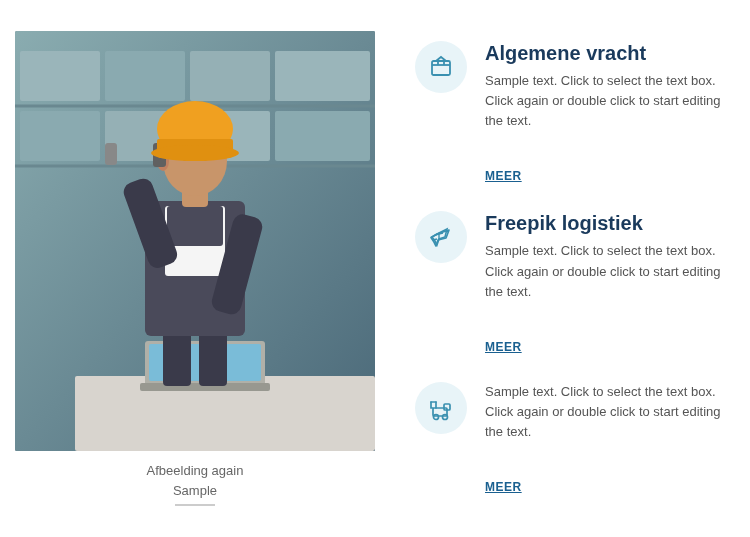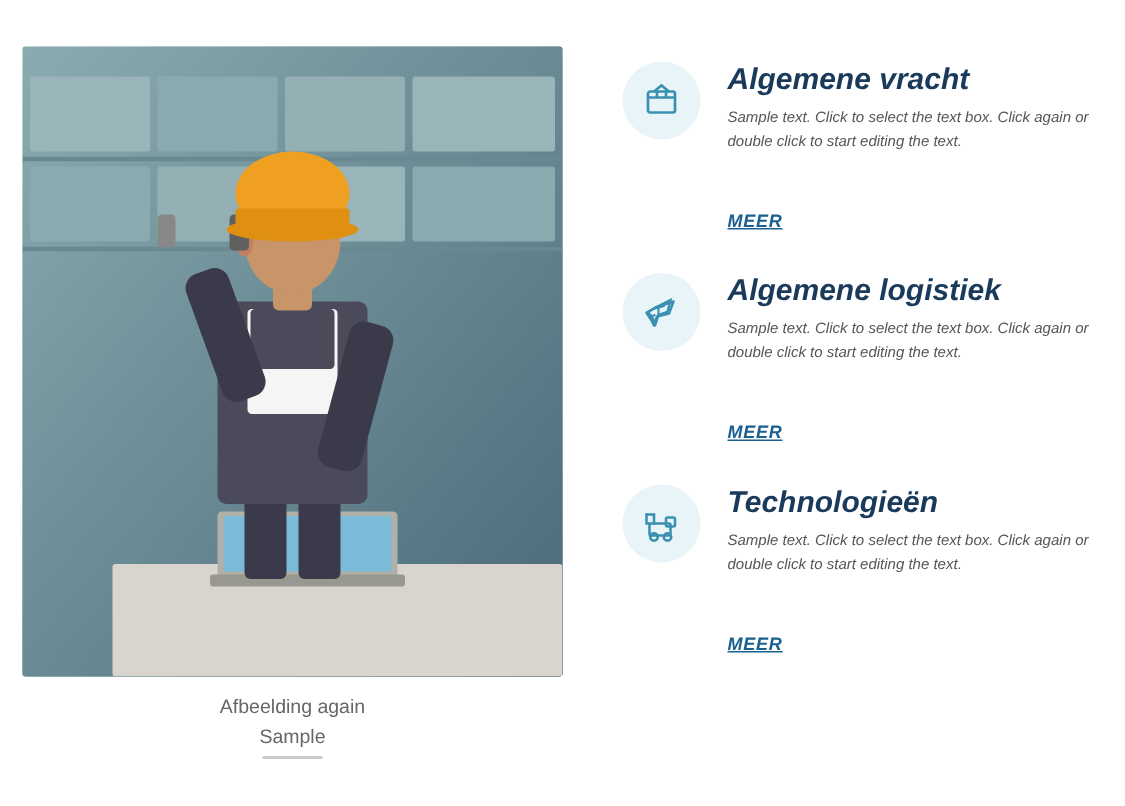--- a/index.html
+++ b/index.html
@@ -53,21 +53,20 @@
       display: flex;
       flex-direction: column;
       gap: 28px;
       padding-top: 10px;
     }
     .service-item {
       display: flex;
       flex-direction: row;
       gap: 18px;
       align-items: flex-start;
-      font-style: italic;
     }
     .service-icon {
       flex: 0 0 52px;
       width: 52px;
       height: 52px;
       border-radius: 50%;
       background: #e8f4f8;
       display: flex;
       align-items: center;
       justify-content: center;
@@ -80,21 +79,21 @@
       flex: 1;
     }
     .service-title {
       font-size: 20px;
       font-weight: 600;
       color: #1a3a5c;
       margin-bottom: 6px;
       line-height: 1.2;
     }
     .service-text {
-      font-size: 10px;
+      font-size: 13px;
       color: #555;
       line-height: 1.55;
       margin-bottom: 8px;
     }
     .meer-link {
       font-size: 12px;
       font-weight: 700;
       color: #1a6090;
       text-decoration: underline;
       text-transform: uppercase;
@@ -206,21 +205,21 @@
         <svg viewBox="0 0 28 28" fill="none" xmlns="http://www.w3.org/2000/svg">
           <path d="M5 14 L12 10 L20 6 L18 14 L12 16 L10 22 L8 18 L5 14Z" stroke="#3a90b0" stroke-width="1.6" fill="none"></path>
           <path d="M12 10 L12 16" stroke="#3a90b0" stroke-width="1.4"></path>
           <path d="M8 12 L16 10" stroke="#3a90b0" stroke-width="1.4"></path>
           <path d="M6 17 L10 16" stroke="#3a90b0" stroke-width="1.4"></path>
 
           <path d="M4 14.5 L10 11 L22 7 L19 15 L11 17 L9 23 L7 19 L4 14.5Z" stroke="#3a90b0" stroke-width="1.7" fill="none" stroke-linejoin="round"></path>
         </svg>
       </div>
       <div class="service-content">
-        <div class="service-title">Algemene logistiek</div>
+        <div class="service-title">Freepik logistiek</div>
         <div class="service-text">Sample text. Click to select the text box. Click again or double click to start editing the text.</div>
         <div class="meer-link">MEER</div>
       </div>
     </div>
 
     <div class="service-item">
       <div class="service-icon">
         <svg viewBox="0 0 28 28" fill="none" xmlns="http://www.w3.org/2000/svg">
 
           <rect x="6" y="14" width="14" height="8" rx="1" stroke="#3a90b0" stroke-width="1.7" fill="none"></rect>
@@ -230,20 +229,19 @@
 
           <path d="M4 8 L9 8" stroke="#3a90b0" stroke-width="1.7" stroke-linecap="round"></path>
 
           <circle cx="9" cy="23" r="2.5" stroke="#3a90b0" stroke-width="1.7" fill="none"></circle>
           <circle cx="18" cy="23" r="2.5" stroke="#3a90b0" stroke-width="1.7" fill="none"></circle>
 
           <rect x="17" y="10" width="6" height="6" rx="1" stroke="#3a90b0" stroke-width="1.7" fill="none"></rect>
         </svg>
       </div>
       <div class="service-content">
-        <div class="service-title">Technologieën</div>
         <div class="service-text">Sample text. Click to select the text box. Click again or double click to start editing the text.</div>
         <div class="meer-link">MEER</div>
       </div>
     </div>
 
   </div>
 </div>
 
 </body></html>

